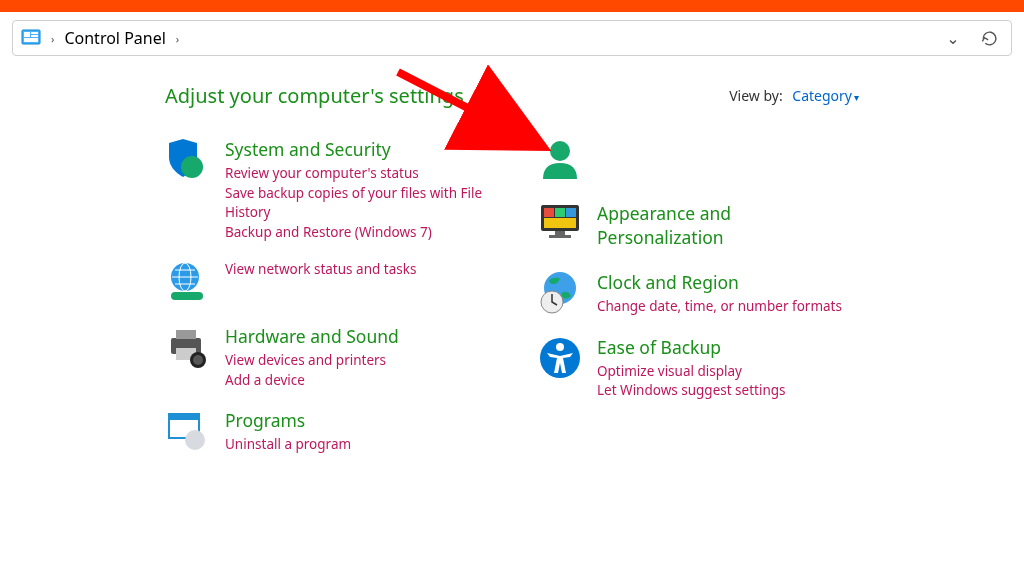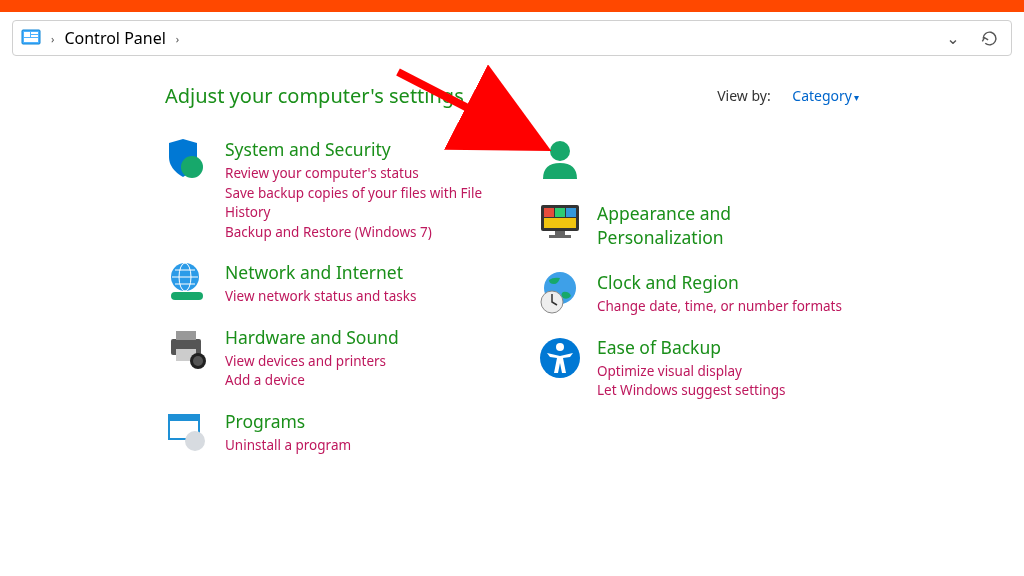--- a/index.html
+++ b/index.html
@@ -11,21 +11,21 @@
     }
     .cp-icon { width:20px; height:20px; display:flex; align-items:center; justify-content:center; }
     .chevron { color:#555; font-size:11px; padding:0 2px; }
     .crumb { font-size:16px; color:#000000; }
     .spacer { flex:1; }
     .btn-icon { width:28px; height:28px; display:flex; align-items:center; justify-content:center; color:#555; font-size:16px; }
     .content { padding:18px 165px 0 165px; }
     .header-row { display:flex; align-items:center; margin-bottom:28px; }
     .page-title { color:#1a8f1a; font-size:20px; font-weight:400; }
     .viewby { margin-left:auto; font-size:14px; }
-    .viewby-label { color:#333; margin-right:18px; }
+    .viewby-label { color:#333; margin-right:6px; }
     .viewby-link { color:#0066cc; }
     .caret { font-size:10px; color:#0066cc; margin-left:2px; }
     .cols { display:flex; gap:50px;justify-content:center; }
     .col { flex:1; }
     .cat { display:flex; gap:14px; margin-bottom:18px; }
     .cat-icon { width:46px; height:46px; flex-shrink:0; }
     .cat-body h3 { color:#1a8f1a; font-size:17.5px; font-weight:400; margin-bottom:3px; }
     .cat-body a { display:block; color:#be185d; font-size:13.5px; text-decoration:none; line-height:1.45; }
     .shield-link { display:flex; align-items:center; gap:4px; }
     .shield-mini { width:14px; height:14px; }
@@ -92,21 +92,20 @@
       <div class="cat">
         <div class="cat-icon">
           <svg viewBox="0 0 46 46">
               <circle cx="20" cy="17" r="14" fill="#2b9be8"></circle>
               <ellipse cx="20" cy="17" rx="6" ry="14" fill="none" stroke="#fff" stroke-width="1"></ellipse>
               <path d="M7 17 h26 M10 10 h20 M10 24 h20" stroke="#fff" stroke-width="1"></path>
               <rect x="6" y="32" width="32" height="8" rx="4" fill="#17a86b"></rect>
             </svg>
         </div>
         <div class="cat-body">
-          <h3>Network and Internet</h3>
           <a>View network status and tasks</a>
         </div>
       </div>
 
       <div class="cat">
         <div class="cat-icon">
           <svg viewBox="0 0 46 46">
               <rect x="6" y="14" width="30" height="16" rx="2" fill="#555"></rect>
               <rect x="11" y="6" width="20" height="9" fill="#999"></rect>
               <rect x="11" y="24" width="20" height="12" fill="#ccc"></rect>

